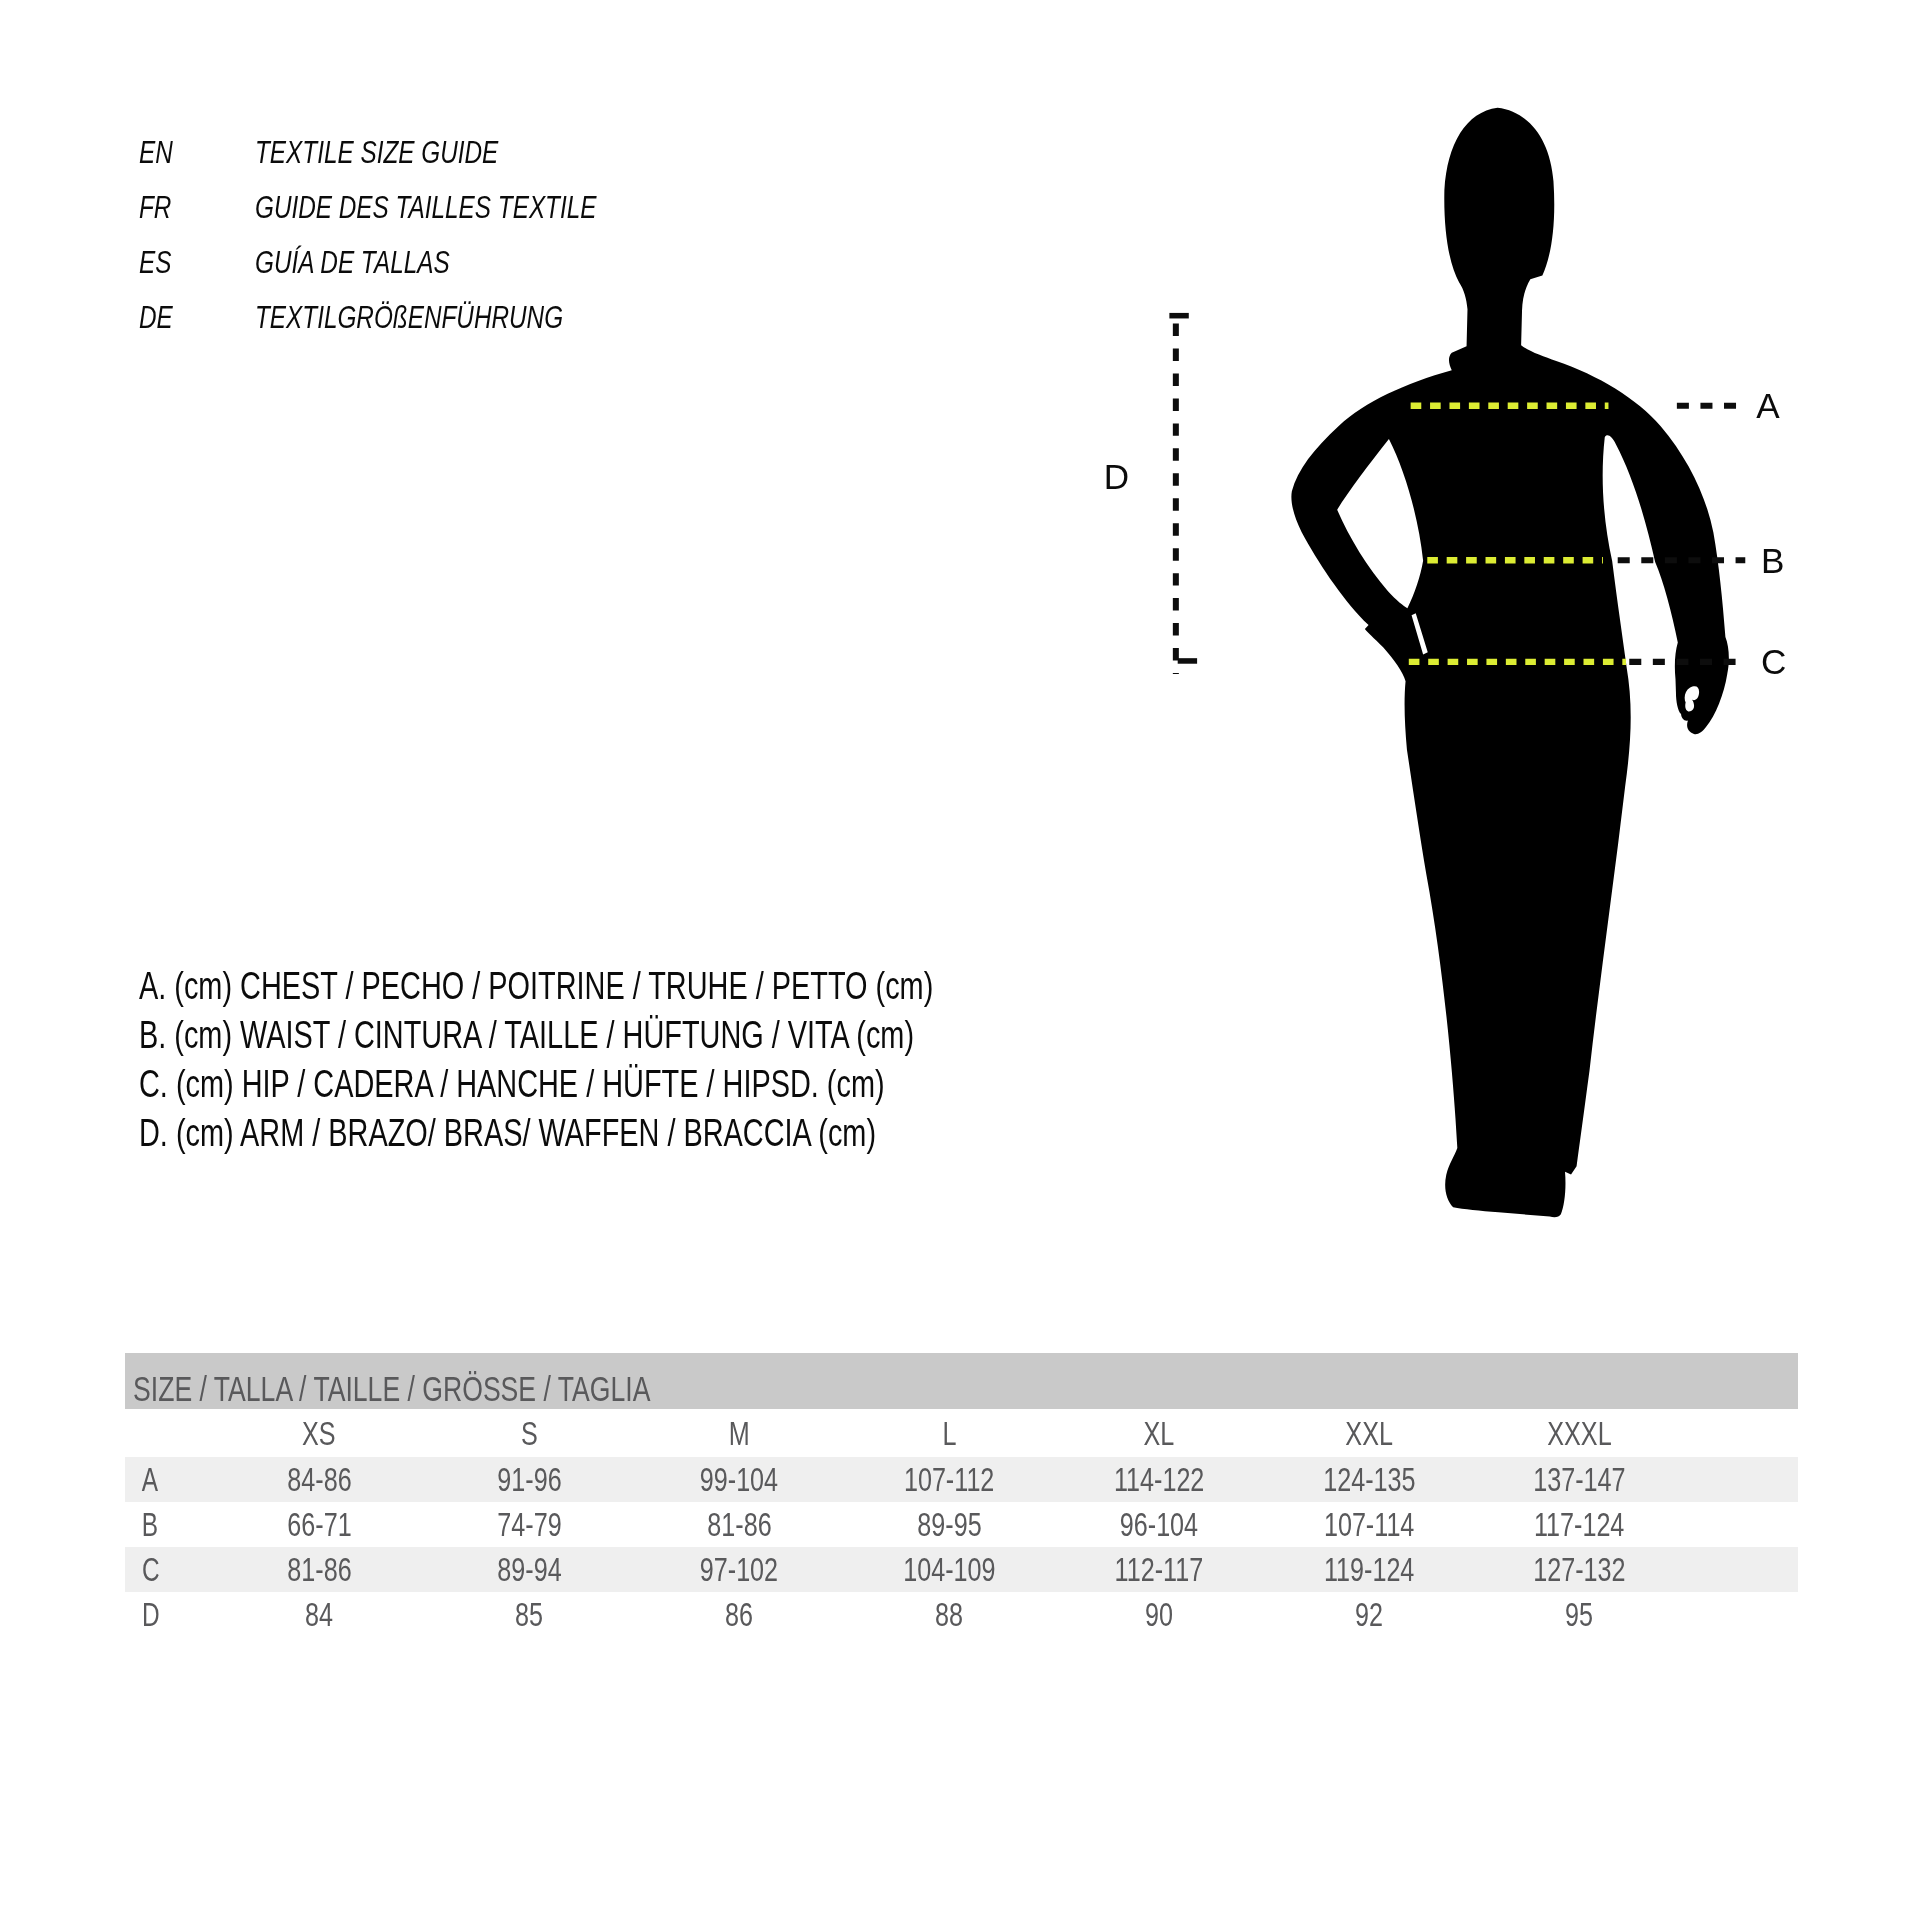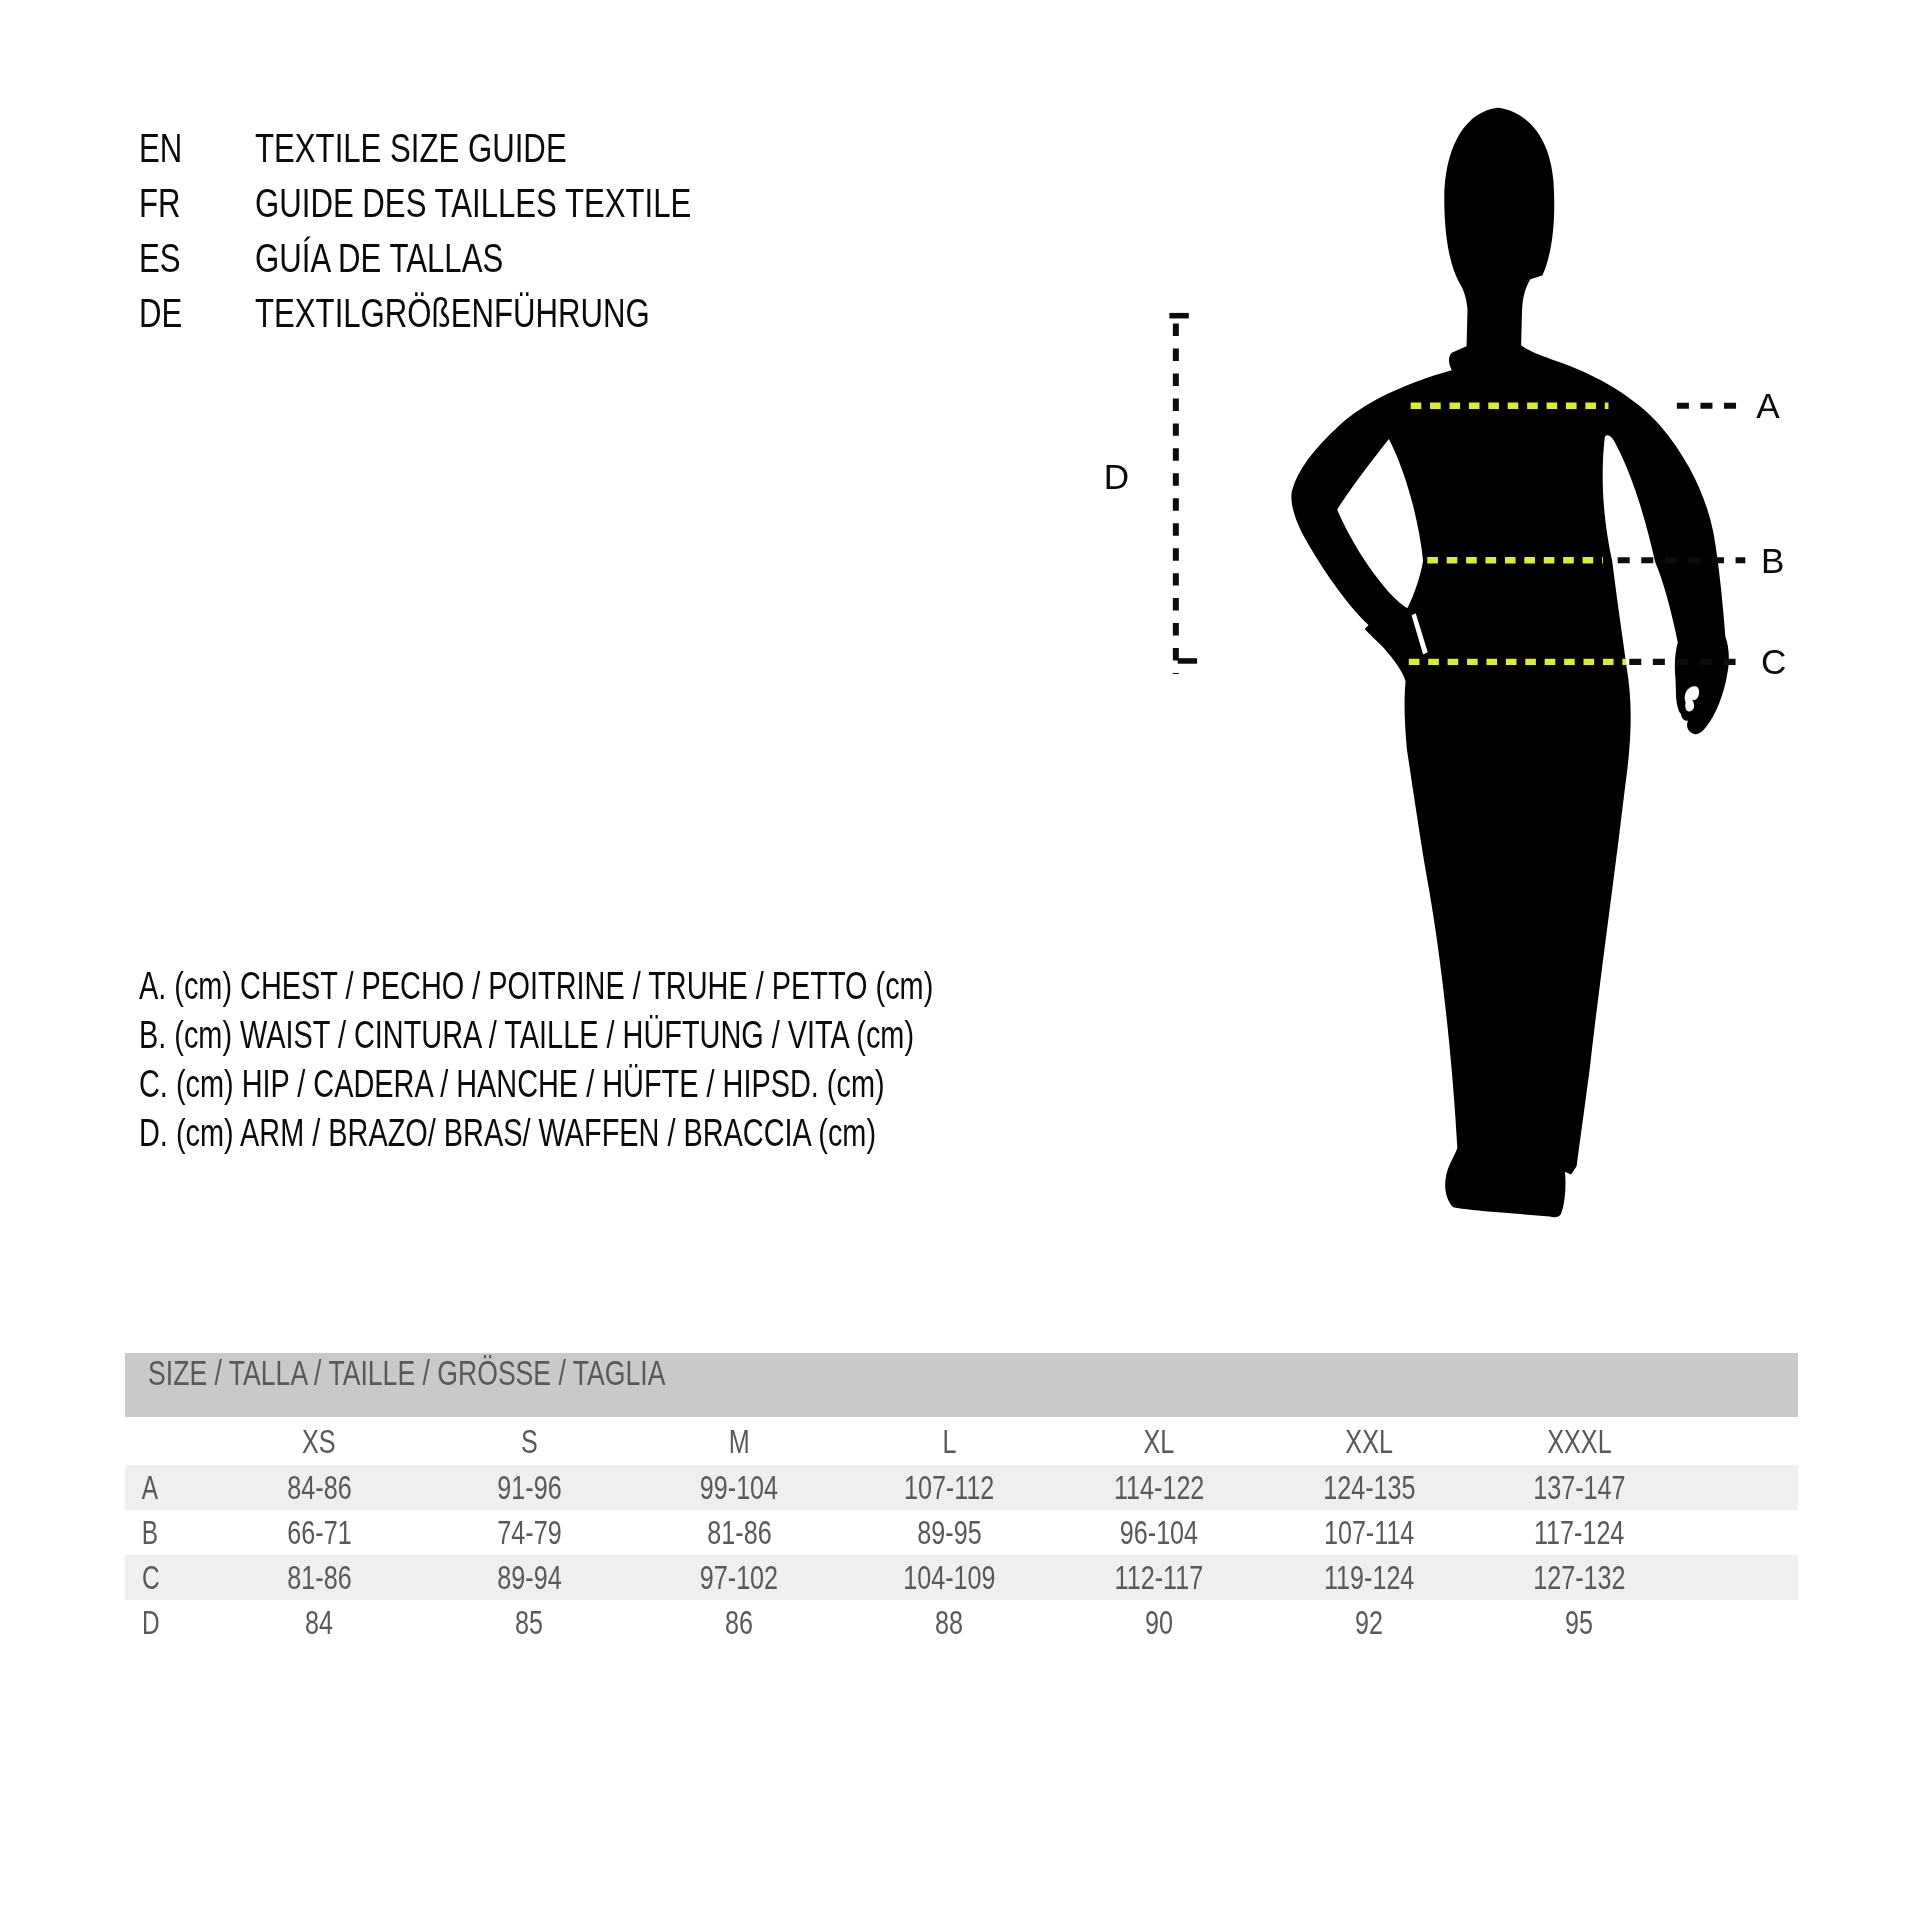--- a/index.html
+++ b/index.html
@@ -18,42 +18,42 @@
     font-family:"Liberation Sans", sans-serif;
     color:var(--ink);
     overflow:hidden;
   }
   
   .cx{display:inline-block;transform:scaleX(.76);transform-origin:0 50%;white-space:nowrap;}
   .cxc{display:inline-block;transform:scaleX(.74);transform-origin:50% 50%;white-space:nowrap;}
 
   
   .langs{position:absolute;left:139px;top:125px;}
-  .lang-row{height:55px;display:flex;align-items:flex-start;font-size:41px;color:var(--ink);}
+  .lang-row{height:55px;display:flex;align-items:center;font-size:32px;color:var(--ink);font-style:italic;}
   .lang-code{width:116px;flex:0 0 116px;}
 
   
   .fig-svg{position:absolute;left:0;top:0;width:1926px;height:1926px;display:block;}
   .silhouette{fill:#000000;}
   .yline{stroke:var(--dash_yellow);stroke-width:14;stroke-dasharray:23 19;fill:none;}
   .kline{stroke:#0d0d0d;stroke-width:13;stroke-dasharray:26 25;fill:none;}
   .ktick{stroke:#0d0d0d;stroke-width:12;fill:none;}
   .kvline{stroke:#0d0d0d;stroke-width:13;stroke-dasharray:27 27;fill:none;}
   .fig-label{font-family:"Liberation Sans",sans-serif;font-size:76px;fill:var(--ink);}
 
   
   .legend{position:absolute;left:139px;top:962px;}
   .legend-row{height:49px;display:flex;align-items:center;font-size:38px;color:var(--ink);}
 
   
   .man-heading{position:absolute;left:139px;top:1280px;height:39px;display:flex;align-items:center;font-size:35px;font-weight:normal;color:var(--ink);margin:0;}
 
   
   .size-table{position:absolute;left:125px;top:1353px;width:1673px;color:var(--table_text);}
-  .banner{height:64px;background:var(--banner_bg);display:flex;align-items:flex-start;padding-left:23px;box-sizing:border-box;font-size:35px;color:var(--table_text);}
+  .banner{height:56px;background:var(--banner_bg);display:flex;align-items:flex-end;padding-left:8px;box-sizing:border-box;font-size:35px;color:var(--table_text);}
   .trow{display:grid;grid-template-columns:74px repeat(7,180px) 1fr;align-items:center;gap:30px;}
   .trow.head{height:48px;}
   .trow.data{height:45px;}
   .trow.stripe{background:var(--row_stripe);}
   .tcell{text-align:center;font-size:34px;}
   .tlabel{text-align:left;padding-left:14px;box-sizing:border-box;font-size:33px;}
 </style>
 </head>
 <body>
 

